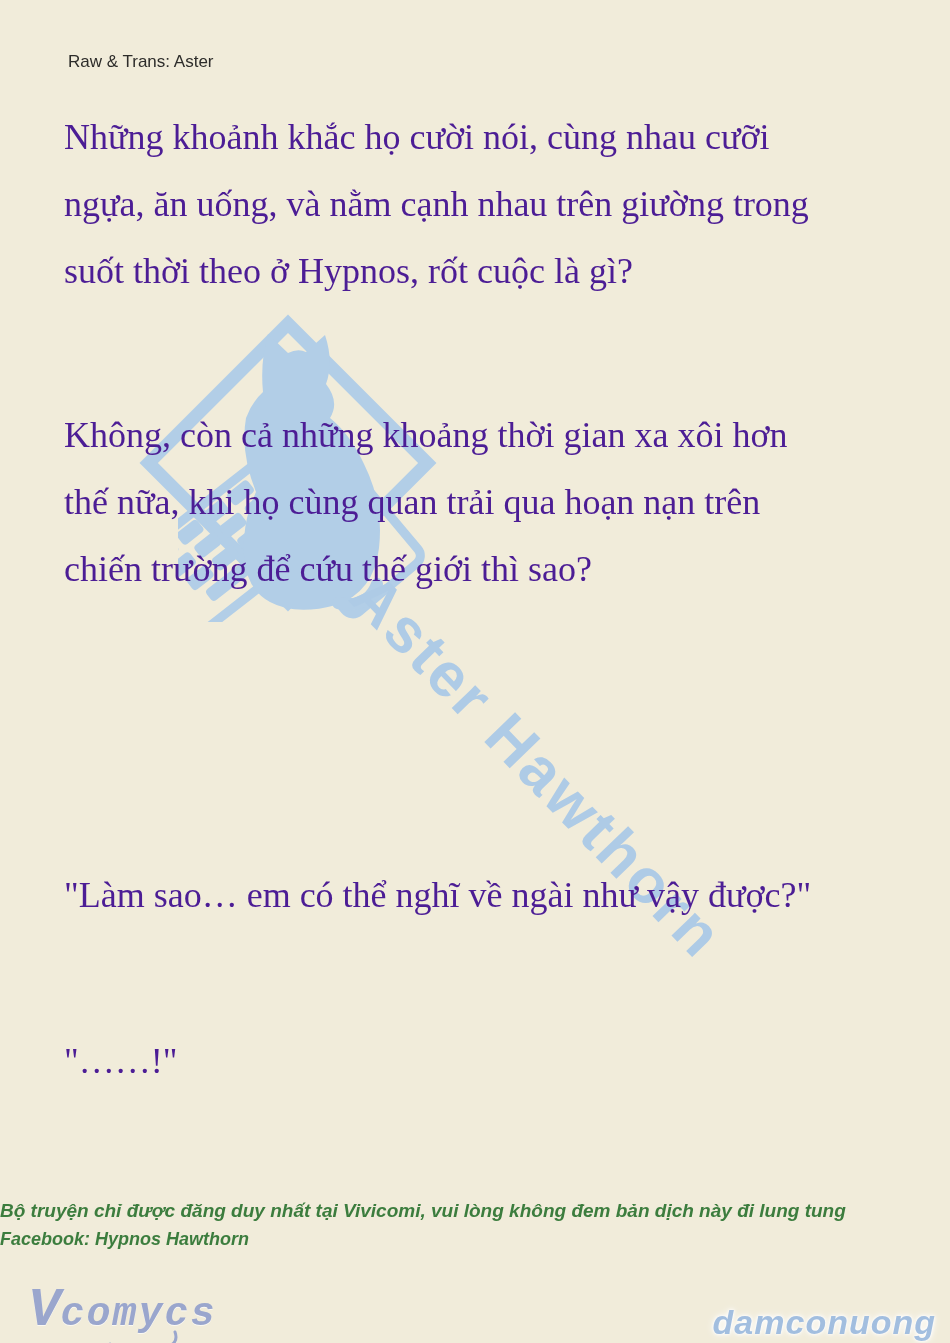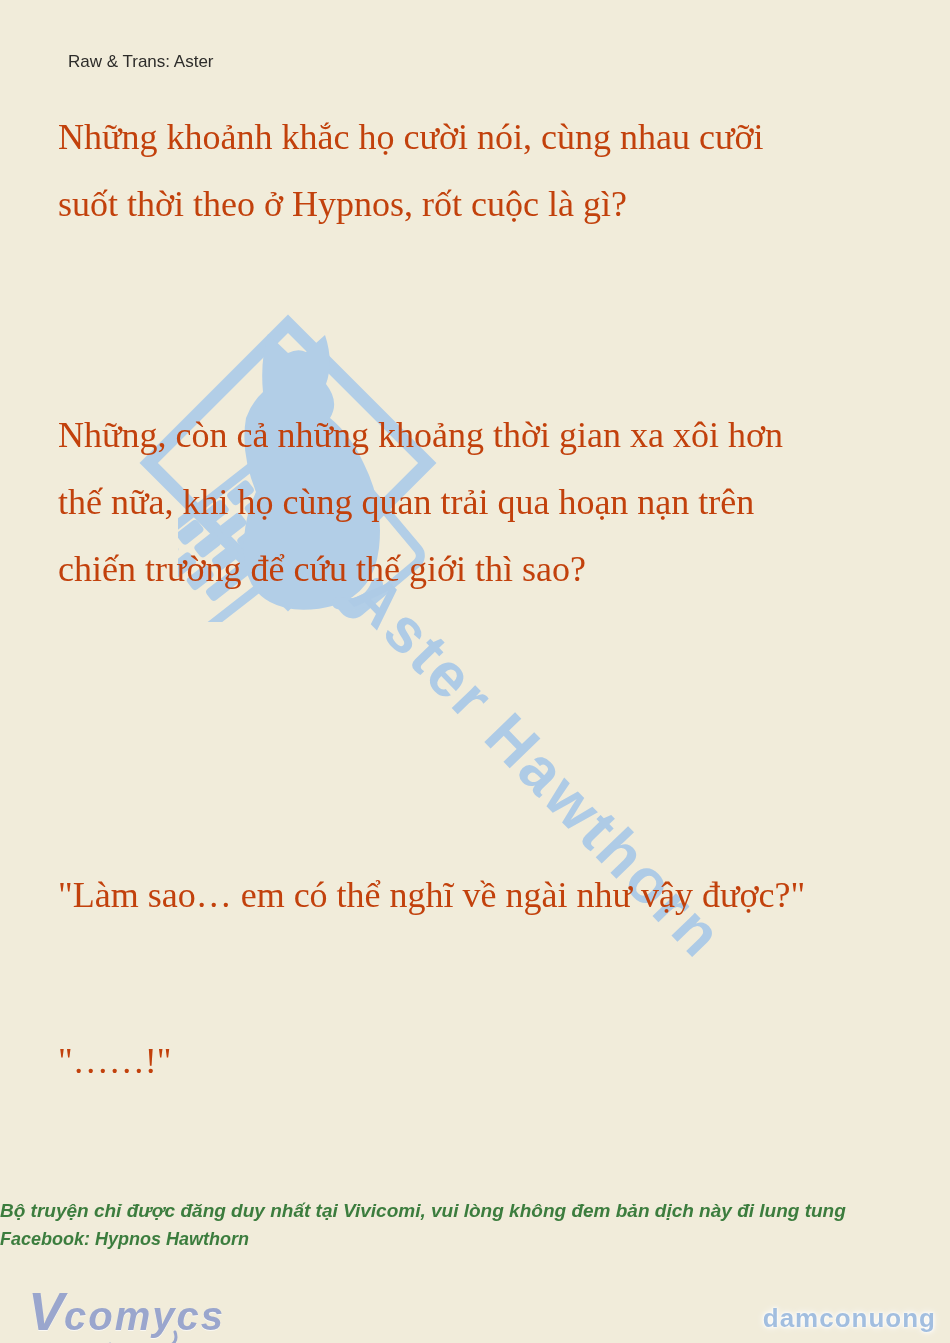--- a/index.html
+++ b/index.html
@@ -31,55 +31,56 @@
   .wm-text{
     position:absolute;left:388px;top:560px;
     transform:rotate(46deg);transform-origin:0 0;
     font-family:"Liberation Sans", sans-serif;
     font-size:62px;font-weight:700;letter-spacing:3px;
     color:#aecbe6;white-space:nowrap;
   }
 
   
   .para{
-    position:absolute;left:58px;width:820px;
-    font-size:36px;line-height:67px;color:#c2410c;z-index:1;
+    position:absolute;left:64px;width:820px;
+    font-size:36px;line-height:67px;color:#4c1d95;z-index:1;
   }
   .p1{top:104px;} .p2{top:402px;} .p3{top:697px;} .p4{top:862px;} .p5{top:1028px;}
 
   
   .footer{
     position:absolute;left:0;top:1196px;width:950px;
     text-align:left;z-index:2;
     font-family:"Liberation Sans", sans-serif;
     font-style:italic;font-weight:700;
     color:#3c7d3e;
   }
   .f-line{font-size:19px;line-height:30px;}
   .f-line.small{font-size:18px;line-height:27px;}
 
   
   .logo{
     position:absolute;left:28px;top:1284px;z-index:2;
-    font-family:Liberation Sans, sans-serif;
+    font-family:Liberation Mono, monospace;
     font-style:italic;font-weight:700;
     color:#9aa6cd;white-space:nowrap;
     text-shadow:0 1px 0 rgba(255,255,255,.65);
   }
   .logo-v{font-size:54px;line-height:54px;}
   .logo-rest{font-size:40px;letter-spacing:2px;}
   .logo-swash{position:absolute;left:52px;top:46px;}
 
   
   .badge{
     position:absolute;right:14px;top:1303px;z-index:2;
     font-family:"Liberation Sans", sans-serif;
-    font-size:26px;font-weight:700;letter-spacing:1px;
+    font-size:34px;font-weight:700;letter-spacing:1px;
     color:#a2bedf;
     text-shadow:0 0 4px #ffffff,0 0 8px #ffffff,0 0 2px #ffffff;
+    font-style:italic;
   }
 </style>
 </head>
 <body>
 
 <div class="page">
 
   <div class="credit">Raw &amp; Trans: Aster</div>
 
   <div class="watermark">
@@ -128,24 +129,25 @@
         Q62,130 68,96
         Q74,80 85,70 Z"></path>
 
       <path fill="none" stroke="#b2cee7" stroke-width="12" stroke-linecap="round" d="M160,281 Q190,287 199,262"></path>
     </svg>
     <div class="wm-text">Aster Hawthorn</div>
   </div>
 
   <div class="para p1">
     <div>Những khoảnh khắc họ cười nói, cùng nhau cưỡi</div>
+    <div>ngựa, ăn uống, và nằm cạnh nhau trên giường trong</div>
     <div>suốt thời theo ở Hypnos, rốt cuộc là gì?</div>
   </div>
   <div class="para p2">
-    <div>Những, còn cả những khoảng thời gian xa xôi hơn</div>
+    <div>Không, còn cả những khoảng thời gian xa xôi hơn</div>
     <div>thế nữa, khi họ cùng quan trải qua hoạn nạn trên</div>
     <div>chiến trường để cứu thế giới thì sao?</div>
   </div>
   <div class="para p4">
     <div>"Làm sao… em có thể nghĩ về ngài như vậy được?"</div>
   </div>
   <div class="para p5">
     <div>"……!"</div>
   </div>
 

